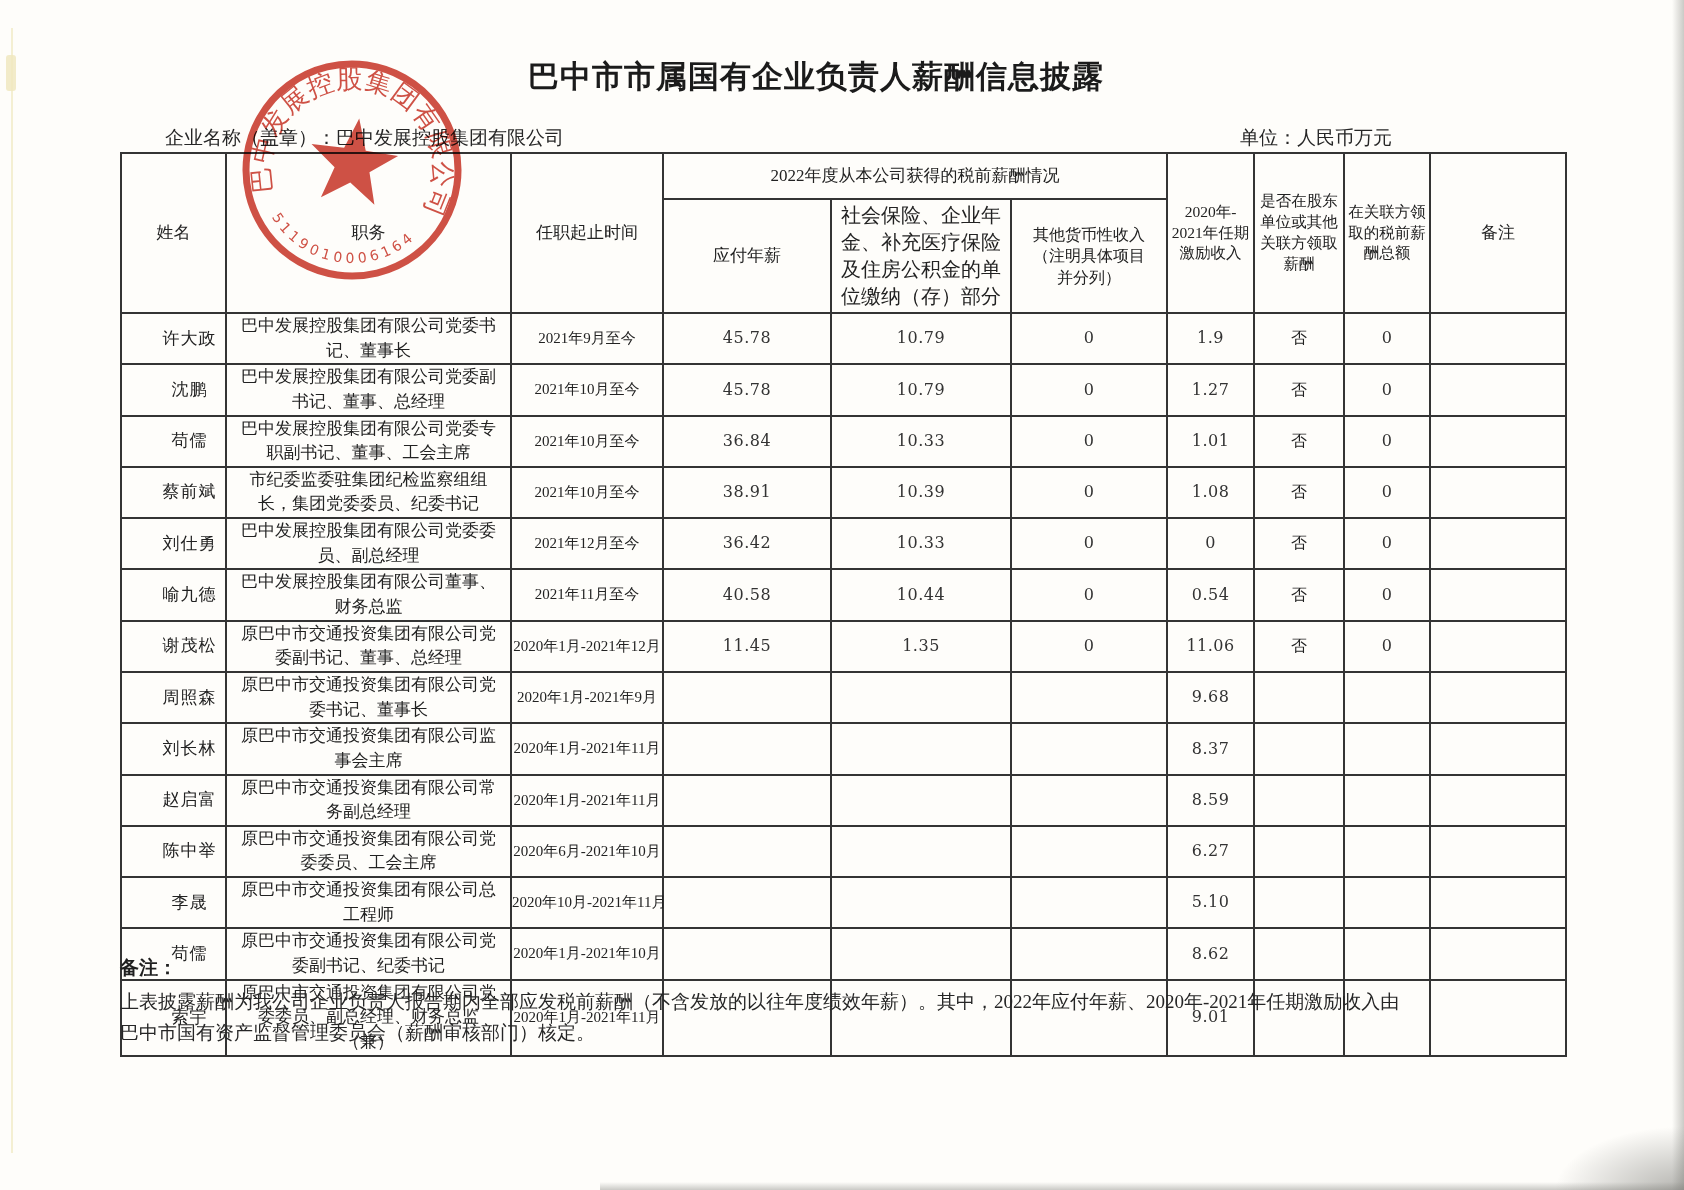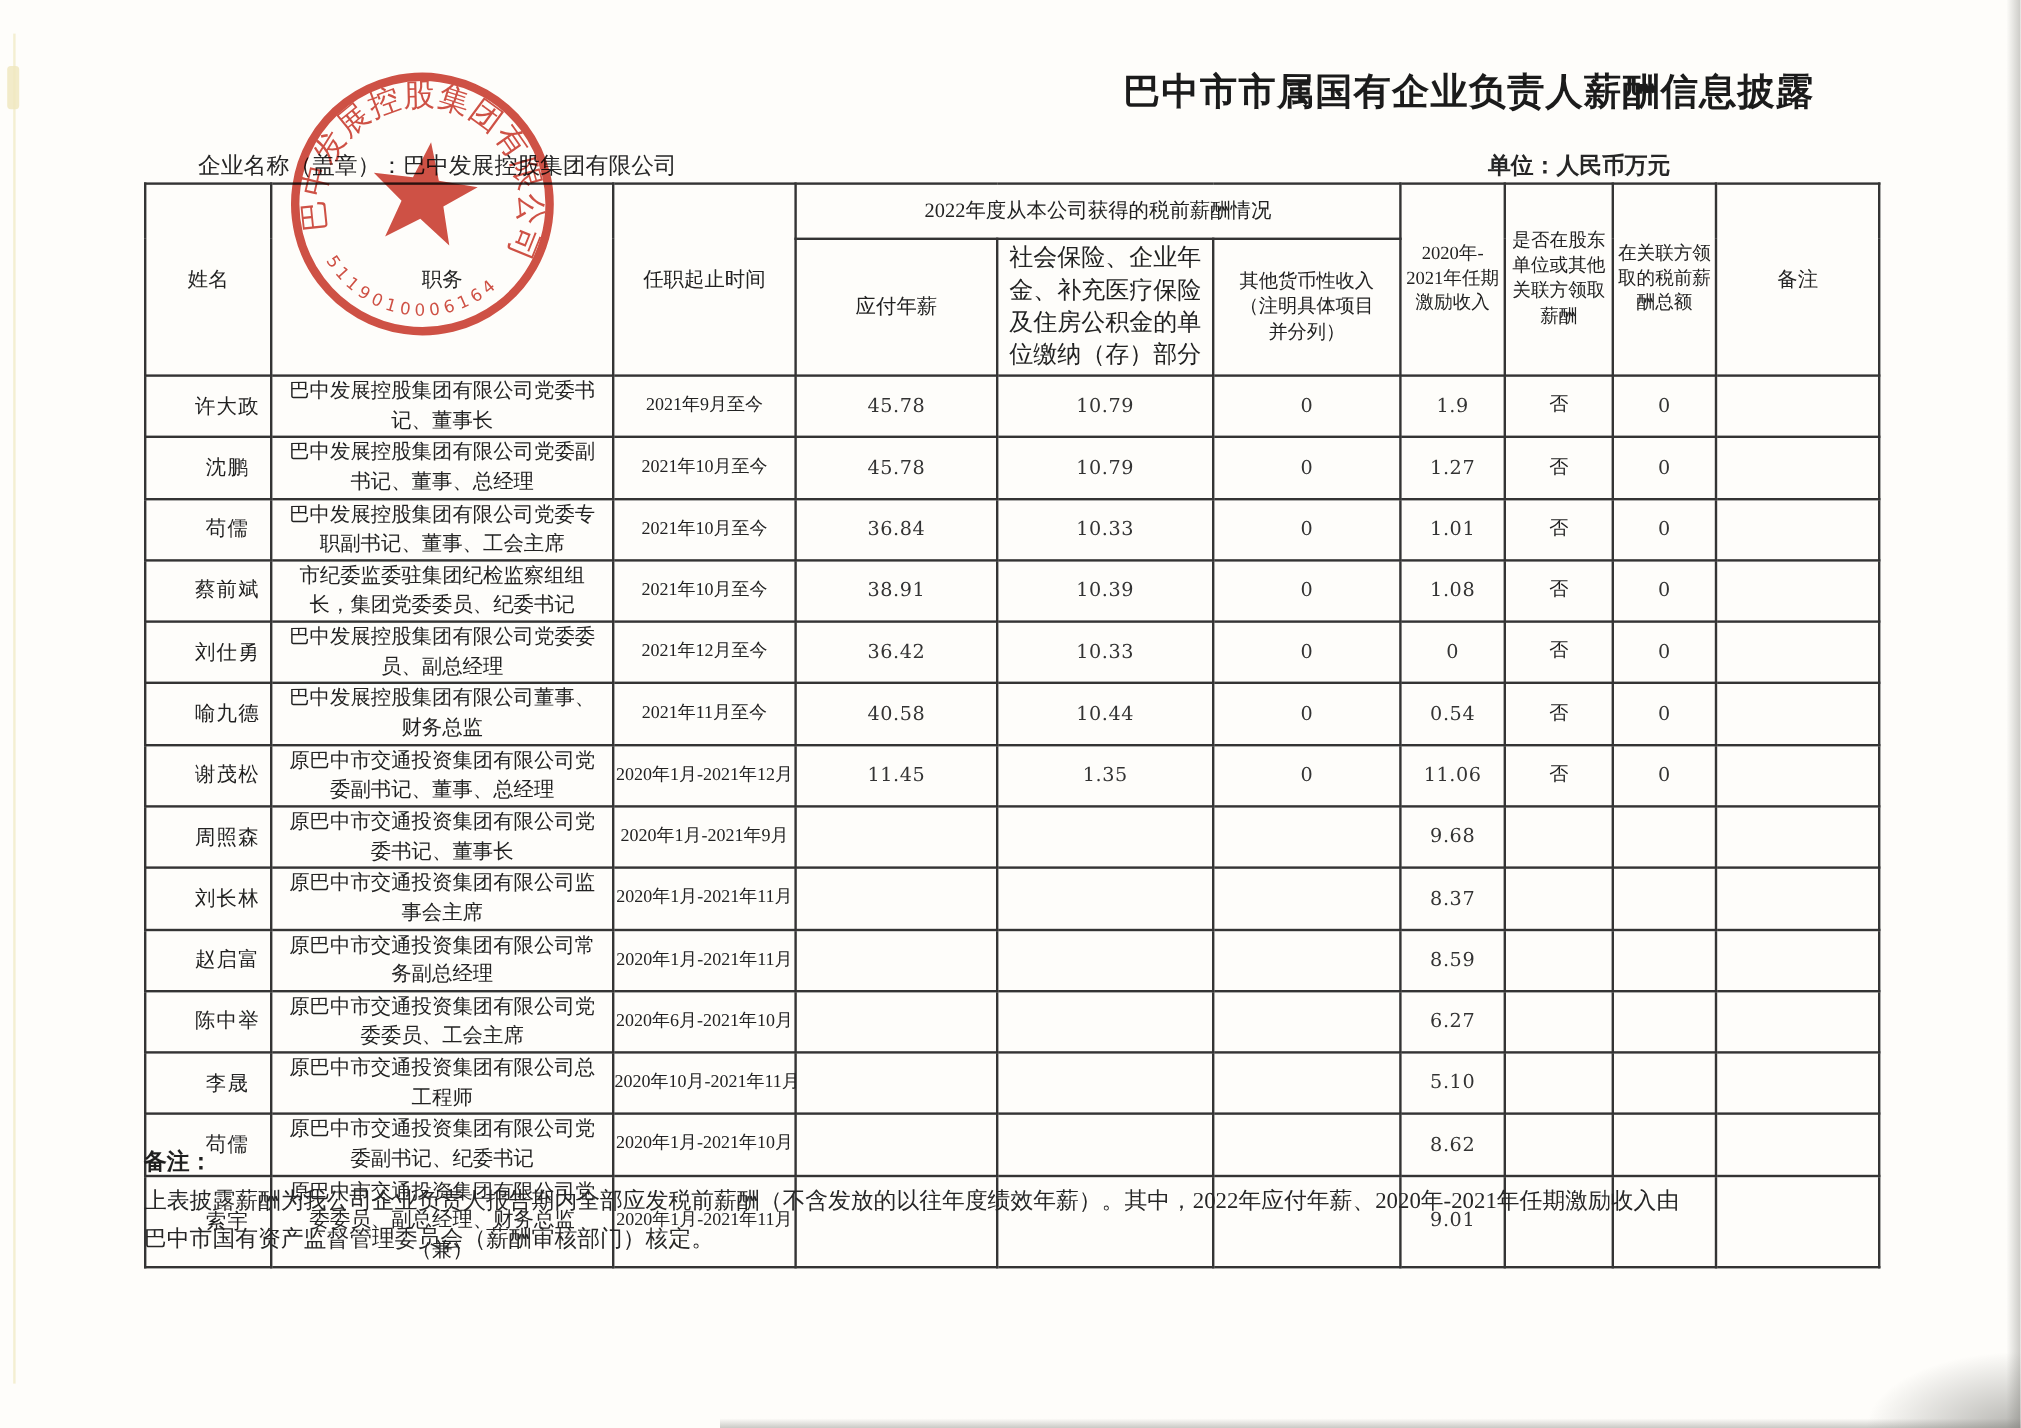--- a/index.html
+++ b/index.html
@@ -7,25 +7,25 @@
     position:relative;
     width:1684px;height:1190px;
     background:#fefdfa;
     overflow:hidden;
     font-family:"Liberation Serif","DejaVu Serif",serif;
     color:#262626;
   }
   
   .doc-title{
     position:absolute;left:120px;top:56px;width:1392px;
-    text-align:right;font-size:31px;font-weight:bold;letter-spacing:1px;color:#1b1b1b;
+    text-align:center;font-size:31px;font-weight:bold;letter-spacing:1px;color:#1b1b1b;
     font-family:"Liberation Sans","DejaVu Sans",sans-serif;
   }
   .meta-company{position:absolute;left:120px;top:125px;font-size:19px;margin-left:45px;}
-  .meta-unit{position:absolute;left:1240px;top:125px;font-size:19px;font-weight:bold;}
+  .meta-unit{position:absolute;left:1240px;top:125px;font-size:19px;}
   
   table.salary{
     position:absolute;left:120px;top:152px;
     width:1445px;table-layout:fixed;
     border-collapse:collapse;
   }
   table.salary td{
     border:2px solid #343434;
     text-align:center;vertical-align:middle;
     padding:2px 4px;box-sizing:border-box;

